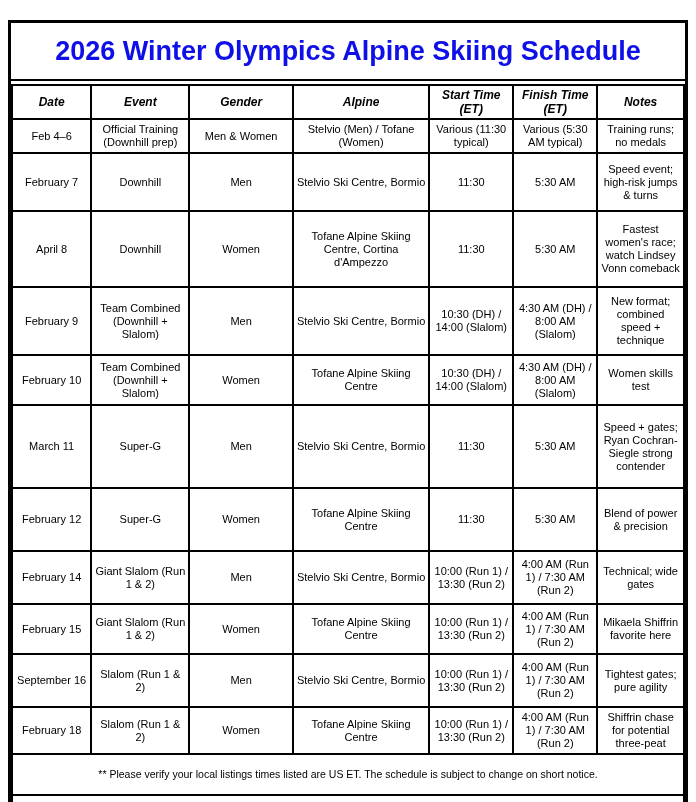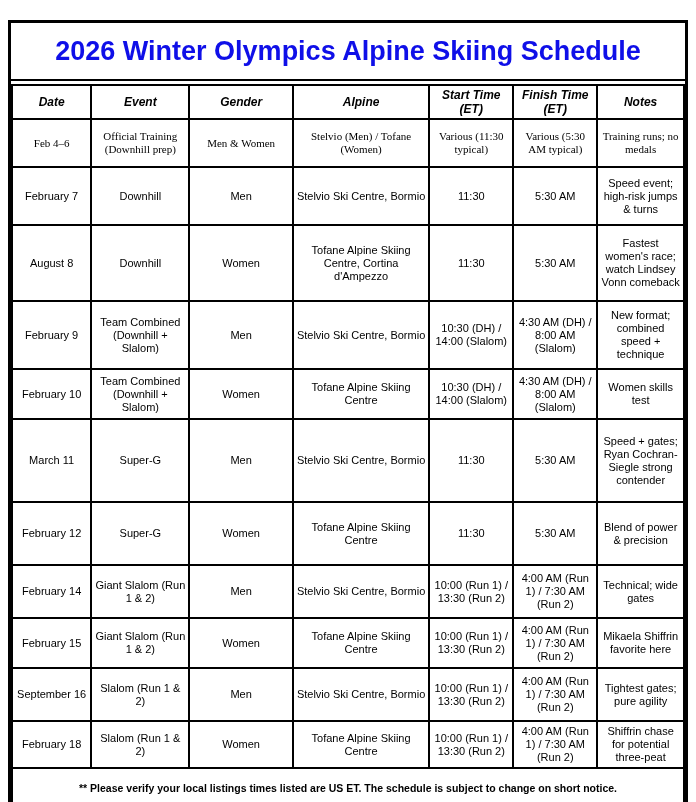--- a/index.html
+++ b/index.html
@@ -43,21 +43,21 @@
     padding: 2px 3px;
     font-size: 11px;
     line-height: 1.18;
     overflow-wrap: break-word;
   }
   table.schedule th {
     font-size: 12px;
     font-weight: bold;
   }
   thead tr { height: 32px; font-style: italic; }
-  tbody tr:nth-child(1)  { height: 48px; font-family: Liberation Serif, serif; }
+  tbody tr:nth-child(1)  { height: 34px; }
   tbody tr:nth-child(2)  { height: 58px; }
   tbody tr:nth-child(3)  { height: 76px; }
   tbody tr:nth-child(4)  { height: 68px; }
   tbody tr:nth-child(5)  { height: 50px; }
   tbody tr:nth-child(6)  { height: 83px; }
   tbody tr:nth-child(7)  { height: 63px; }
   tbody tr:nth-child(8)  { height: 53px; }
   tbody tr:nth-child(9)  { height: 50px; }
   tbody tr:nth-child(10) { height: 53px; }
   tbody tr:nth-child(11) { height: 47px; }
@@ -65,21 +65,20 @@
   col.c-event  { width: 14.6%; }
   col.c-gender { width: 15.4%; }
   col.c-venue  { width: 20.3%; }
   col.c-start  { width: 12.5%; }
   col.c-finish { width: 12.5%; }
   col.c-notes  { width: 12.9%; }
   tr.disclaimer-row td {
     font-size: 10.5px;
     padding: 13px 2px;
     height: 36px;
-    font-weight: bold;
   }
   tr.site-row td {
     height: 38px;
     padding: 4px 2px;
   }
   a.site-link {
     font-size: 25px;
     font-weight: bold;
     color: #c2410c;
     text-decoration: underline;
@@ -129,21 +128,21 @@
         <tr>
           <td>February 7</td>
           <td>Downhill</td>
           <td>Men</td>
           <td>Stelvio Ski Centre, Bormio</td>
           <td>11:30</td>
           <td>5:30 AM</td>
           <td>Speed event; high-risk jumps &amp; turns</td>
         </tr>
         <tr>
-          <td>August 8</td>
+          <td>April 8</td>
           <td>Downhill</td>
           <td>Women</td>
           <td>Tofane Alpine Skiing Centre, Cortina d'Ampezzo</td>
           <td>11:30</td>
           <td>5:30 AM</td>
           <td>Fastest women's race; watch Lindsey Vonn comeback</td>
         </tr>
         <tr>
           <td>February 9</td>
           <td>Team Combined (Downhill + Slalom)</td>

